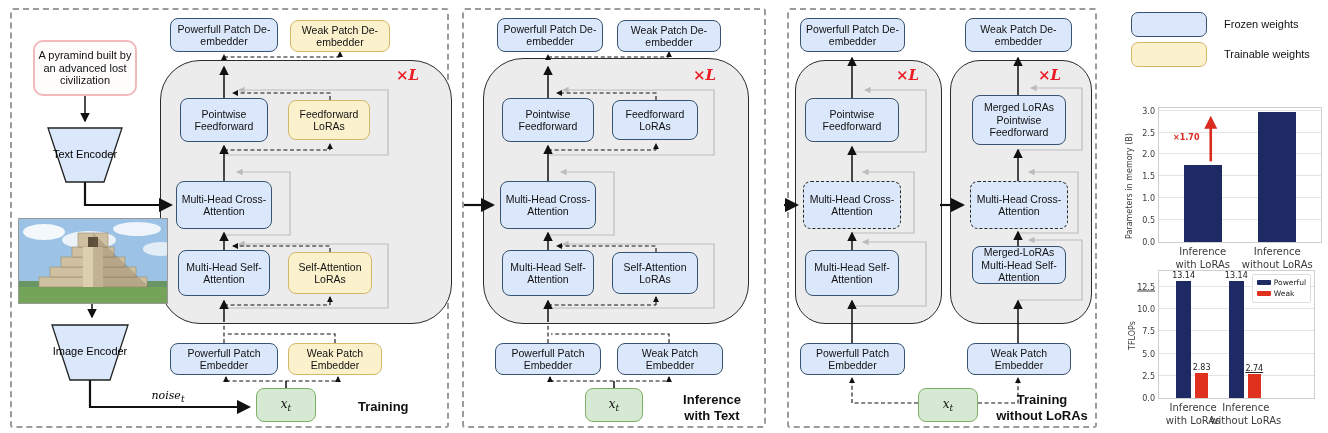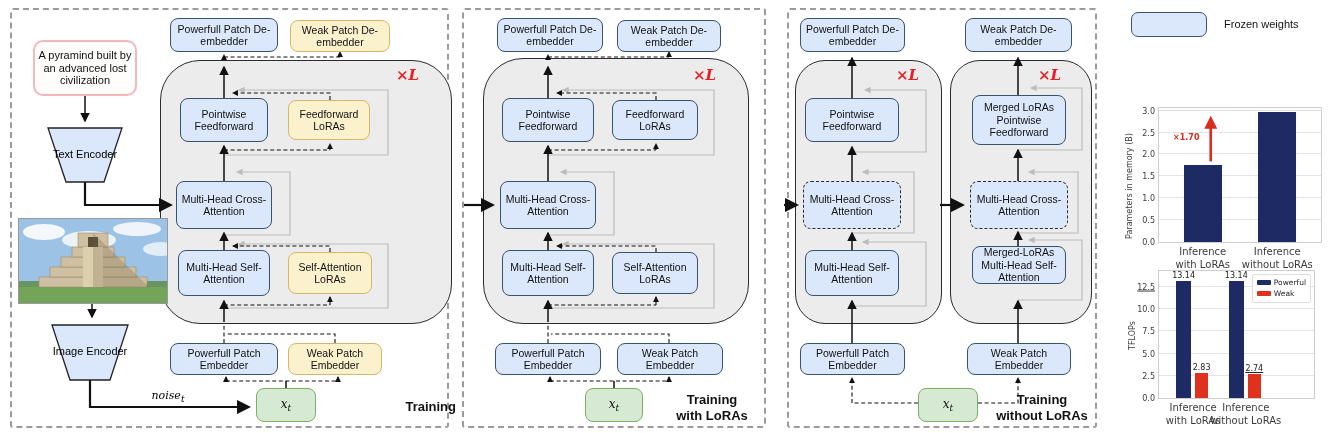--- a/index.html
+++ b/index.html
@@ -187,36 +187,36 @@
   <div class="box yellow" style="left:288px;top:252px;width:84px;height:42px;">Self-Attention LoRAs</div>
   <div class="box blue" style="left:170px;top:343px;width:108px;height:32px;">Powerfull Patch Embedder</div>
   <div class="box yellow" style="left:288px;top:343px;width:94px;height:32px;">Weak Patch Embedder</div>
 
   <div class="traplabel math" style="left:136px;top:390px;width:64px;height:14px;">
       <span><span>noise</span><sub>t</sub></span>
     </div>
   <div class="box green" style="left:256px;top:388px;width:60px;height:34px;">
       <span class="math"><span>x</span><sub>t</sub></span>
     </div>
-  <div class="plabel" style="left:376px;top:399px;width:80px;text-align:right;">Training</div>
+  <div class="plabel" style="left:358px;top:399px;width:80px;text-align:left;">Training</div>
 
   <div class="box blue" style="left:497px;top:18px;width:106px;height:34px;">Powerfull Patch De-embedder</div>
   <div class="box blue" style="left:617px;top:20px;width:104px;height:32px;">Weak Patch De-embedder</div>
   <div class="xl" style="left:693px;top:66px;">×L</div>
   <div class="box blue" style="left:502px;top:98px;width:92px;height:44px;">Pointwise Feedforward</div>
   <div class="box blue" style="left:612px;top:100px;width:86px;height:40px;">Feedforward LoRAs</div>
   <div class="box blue" style="left:500px;top:181px;width:96px;height:48px;">Multi-Head Cross-Attention</div>
   <div class="box blue" style="left:502px;top:250px;width:92px;height:46px;">Multi-Head Self-Attention</div>
   <div class="box blue" style="left:612px;top:252px;width:86px;height:42px;">Self-Attention LoRAs</div>
   <div class="box blue" style="left:495px;top:343px;width:106px;height:32px;">Powerfull Patch Embedder</div>
   <div class="box blue" style="left:617px;top:343px;width:106px;height:32px;">Weak Patch Embedder</div>
   <div class="box green" style="left:585px;top:388px;width:58px;height:34px;">
       <span class="math"><span>x</span><sub>t</sub></span>
     </div>
-  <div class="plabel" style="left:676px;top:392px;width:72px;text-align:center;">Training with LoRAs</div>
+  <div class="plabel" style="left:676px;top:392px;width:72px;text-align:center;">Inference with Text</div>
 
   <div class="box blue" style="left:800px;top:18px;width:105px;height:34px;">Powerfull Patch De-embedder</div>
   <div class="box blue" style="left:965px;top:18px;width:107px;height:34px;">Weak Patch De-embedder</div>
   <div class="xl" style="left:896px;top:66px;">×L</div>
   <div class="xl" style="left:1038px;top:66px;">×L</div>
   <div class="box blue" style="left:805px;top:98px;width:94px;height:44px;">Pointwise Feedforward</div>
   <div class="box blue" style="left:972px;top:95px;width:94px;height:50px;">Merged LoRAs Pointwise Feedforward</div>
   <div class="box blue dashed-border" style="left:803px;top:181px;width:98px;height:48px;">Multi-Head Cross-Attention</div>
   <div class="box blue dashed-border" style="left:970px;top:181px;width:98px;height:48px;">Multi-Head Cross-Attention</div>
   <div class="box blue" style="left:805px;top:250px;width:94px;height:46px;">Multi-Head Self-Attention</div>
@@ -225,20 +225,24 @@
   <div class="box blue" style="left:967px;top:343px;width:104px;height:32px;">Weak Patch Embedder</div>
   <div class="box green" style="left:918px;top:388px;width:60px;height:34px;">
       <span class="math"><span>x</span><sub>t</sub></span>
     </div>
   <div class="plabel" style="left:995px;top:392px;width:94px;text-align:center;">Training without LoRAs</div>
 
   <div id="legend">
     <div class="lrow" style="top:4px;">
       <div class="lsw" style="background:#dbe8fb;border:1.5px solid #38536f;"></div>
       <div class="llab">Frozen weights</div>
+    </div>
+    <div class="lrow" style="top:34px;">
+      <div class="lsw" style="background:#fcf1cd;border:1.5px solid #d3b76a;"></div>
+      <div class="llab">Trainable weights</div>
     </div>
   </div>
 
   <div class="chart" id="chart1" style="left:1118px;top:96px;width:210px;height:170px;">
       <div class="ylab" style="left: 7px; top: 143px;">Parameters in memory (B)</div>
       <div class="plot" style="left: 40px; top: 11px; width: 162px; height: 134px;">
         <div class="ytick" style="bottom: 0px;">0.0</div>
         <div class="grid" style="bottom: 21.8954px;"></div>
         <div class="ytick" style="bottom: 21.8954px;">0.5</div>
         <div class="grid" style="bottom: 43.7908px;"></div>

